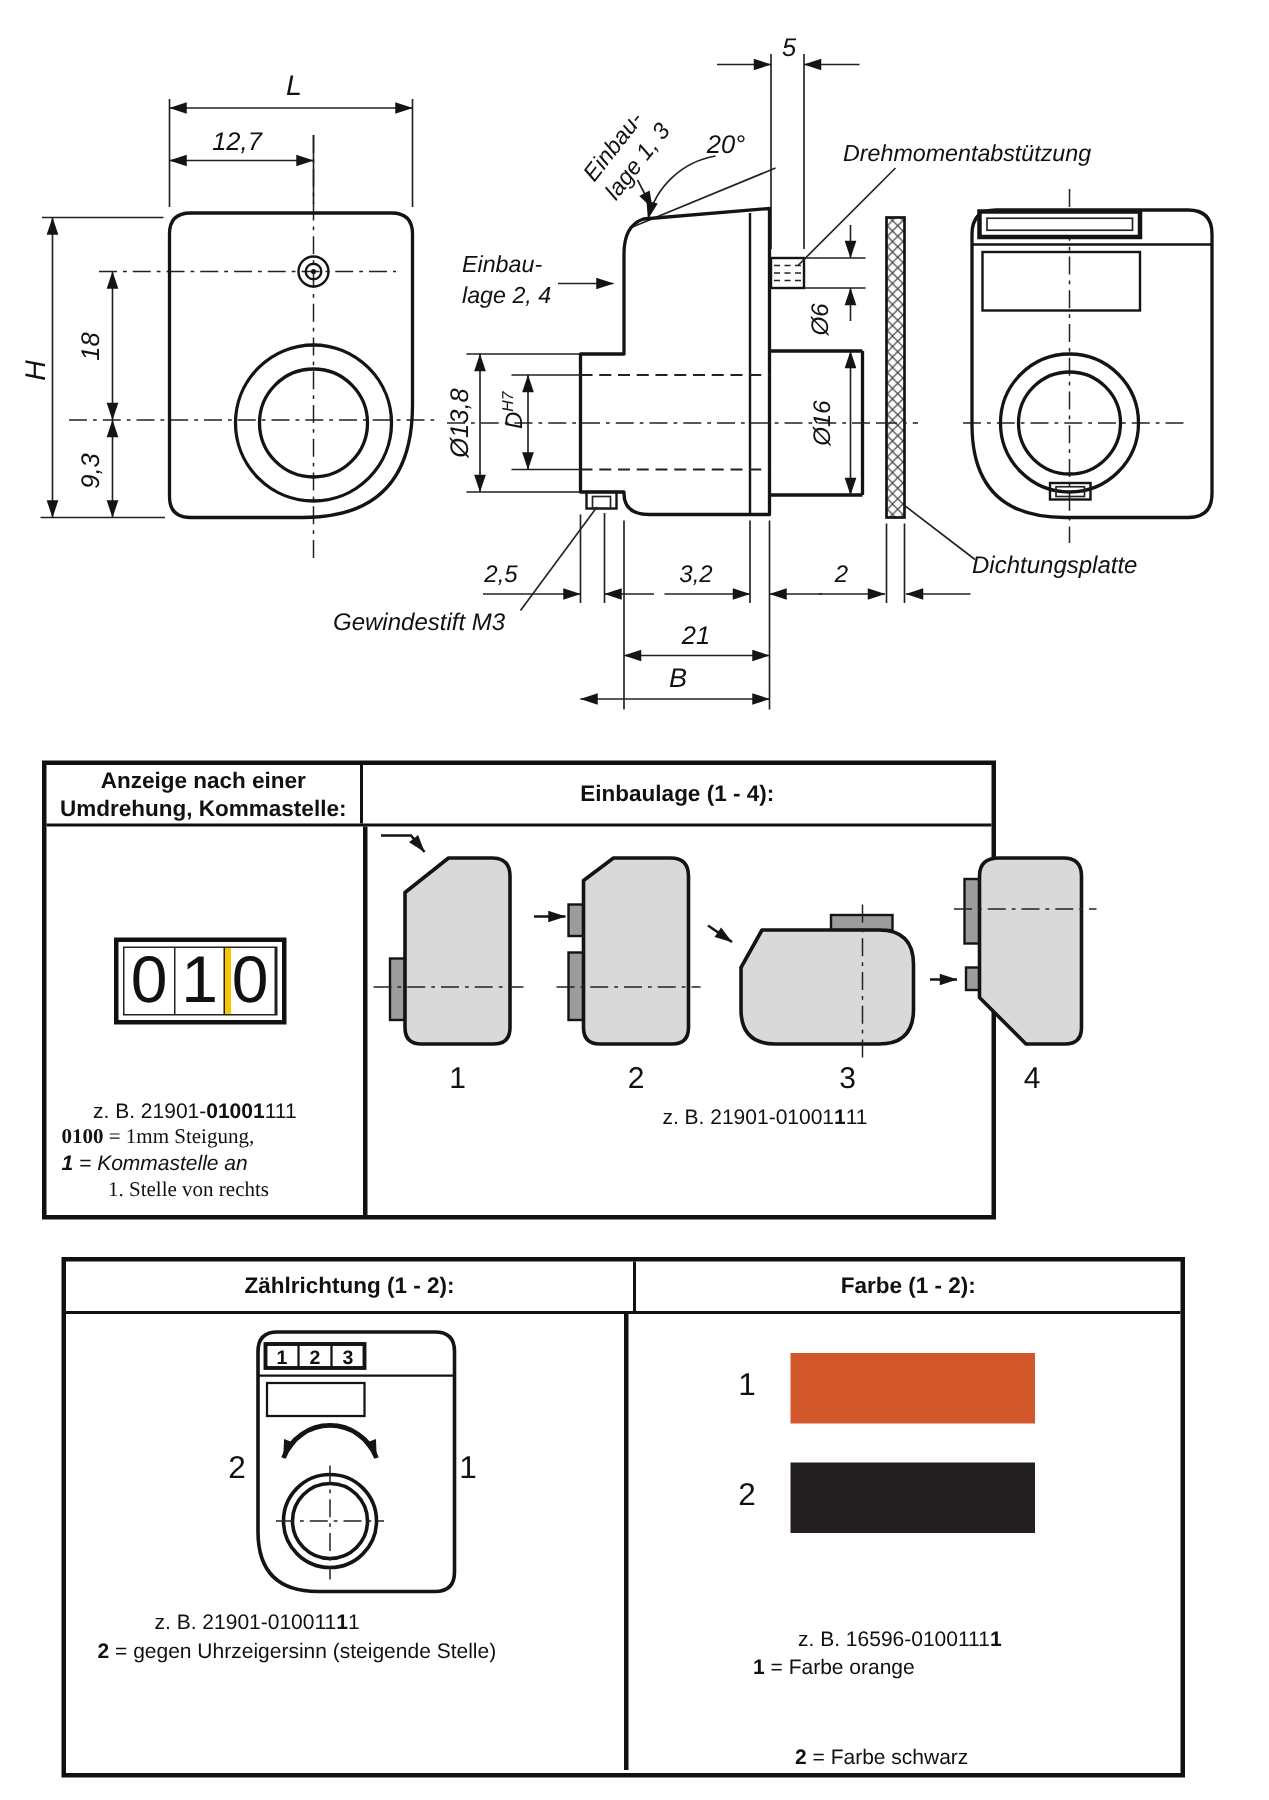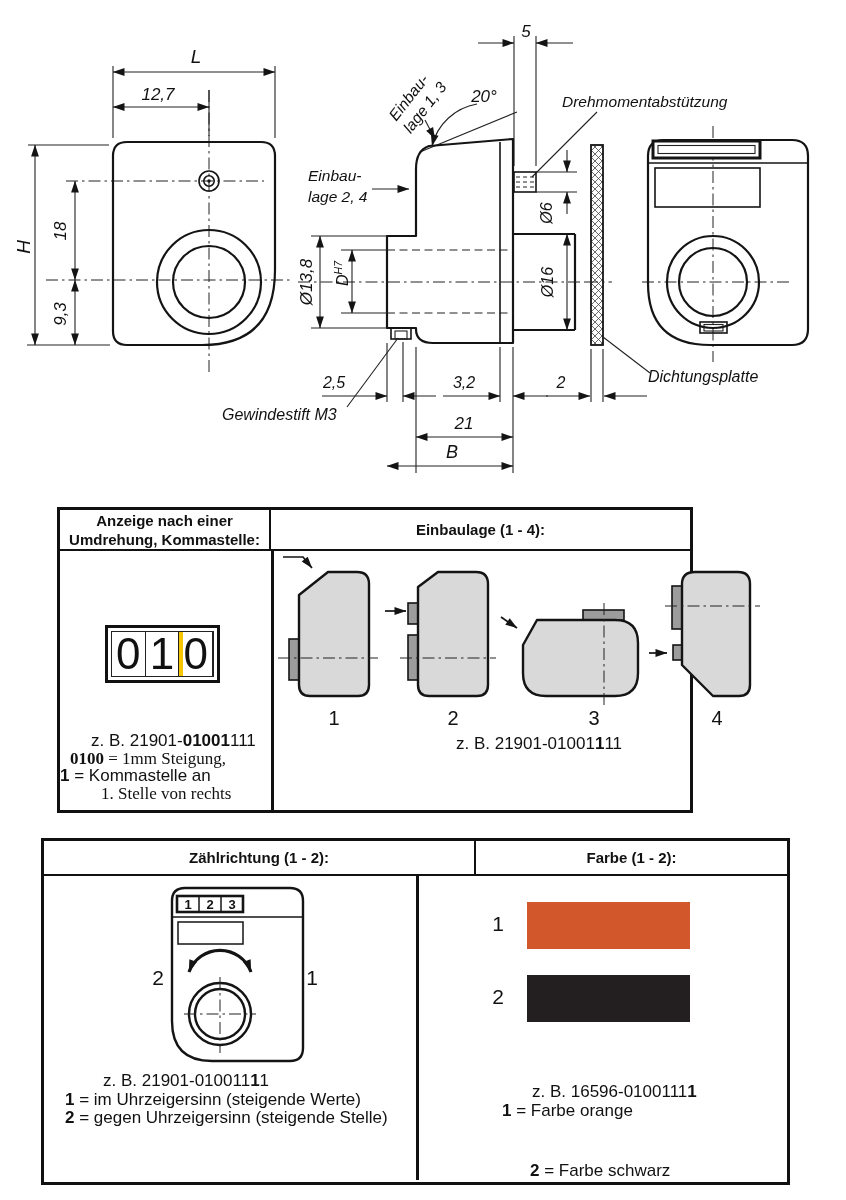--- a/index.html
+++ b/index.html
@@ -5,21 +5,21 @@
   html,body{margin:0;padding:0;background:#fff;}
   #page{position:relative;width:846px;height:1200px;background:#ffffff;overflow:hidden;
         font-family:"Liberation Sans",sans-serif;color:#111;}
   svg text{font-family:"Liberation Sans",sans-serif;}
   .dim{font-style:italic;fill:#111;}
   
   .tbl{position:absolute;border:3px solid #111;box-sizing:border-box;background:#fff;}
   .thead{display:flex;border-bottom:2.5px solid #111;box-sizing:border-box;}
   .hcell{font-weight:bold;font-size:15px;text-align:center;box-sizing:border-box;}
   .tbody{position:relative;}
-  .txt{font-size:17px;line-height:17.5px;}
+  .txt{font-size:14px;line-height:17.5px;}
   .txt b{font-weight:bold;}
   
   .counter{position:absolute;border:3px solid #111;box-sizing:border-box;padding:3px;background:#fff;}
   .counter-cells{position:relative;display:flex;height:100%;border:1.5px solid #222;box-sizing:border-box;}
   .counter-cell{flex:1;border-right:1.5px solid #222;display:flex;align-items:center;justify-content:center;
                 font-size:44px;line-height:1;color:#111;}
   .counter-cell:last-child{border-right:none;}
   .comma-marker{position:absolute;left:66%;top:0;bottom:0;width:4px;z-index:2;}
   
   .swatch{position:absolute;width:163px;height:47px;}
@@ -189,21 +189,21 @@
       <path class="ol2" d="M648,163 H808"></path>
       <rect class="ol2" x="655" y="168" width="105" height="39" fill="none"></rect>
       <circle class="ol" cx="713" cy="282" r="46" fill="#fff"></circle>
       <circle class="ol" cx="713" cy="282" r="34" fill="#fff"></circle>
       <rect class="ol2" x="700" y="322" width="27" height="11" fill="#fff"></rect>
       <rect class="thin" x="704" y="324.5" width="19" height="6.5" fill="none"></rect>
     </g>
   </svg>
 
   
-  <div class="tbl" style="left:57px;top:507px;width:636px;height:306px;">
+  <div class="tbl" style="left:28px;top:507px;width:636px;height:306px;">
     <div class="thead" style="height:41px;">
       <div class="hcell" style="width:211px;border-right:2.5px solid #111;padding-top:2px;line-height:18.5px;">
         <div>Anzeige nach einer</div>
         <div>Umdrehung, Kommastelle:</div>
       </div>
       <div class="hcell" style="flex:1;line-height:39px;">Einbaulage (1 - 4):</div>
     </div>
     <div class="tbody" style="height:259px;">
       <div style="position:absolute;left:211px;top:0;bottom:0;width:2.5px;background:#111;"></div>
 
@@ -212,21 +212,21 @@
           <div class="counter-cell">0</div>
           <div class="counter-cell">1</div>
           <div class="counter-cell">0</div>
           <div class="comma-marker" style="background-color: rgb(246, 199, 0);"></div>
         </div>
       </div>
 
       <div class="txt" style="position:absolute;left:0;top:181px;width:211px;">
         <div style="padding-left:31px;"><span>z. B. 21901-</span><b>01001</b><span>111</span></div>
         <div style="padding-left:10px;font-family:Liberation Serif, serif;"><b>0100</b><span> = 1mm Steigung,</span></div>
-        <div style=""><b>1</b><span> = Kommastelle an</span></div>
+        <div style="padding-left:10px;font-style:italic;"><b>1</b><span> = Kommastelle an</span></div>
         <div style="padding-left:41px;font-family:Liberation Serif, serif;"><span>1. Stelle von rechts</span></div>
       </div>
 
       <svg style="position:absolute;left:212px;top:0;" width="534" height="186" viewBox="256 553 534 186">
         <defs>
           <marker id="arrB" markerUnits="userSpaceOnUse" markerWidth="13" markerHeight="9" refX="12.3" refY="4.5" orient="auto-start-reverse">
             <path d="M0.8,0.6 L12.5,4.5 L0.8,8.4 Z" fill="#141414"></path>
           </marker>
         </defs>
         <style>
@@ -274,21 +274,21 @@
 
       <div class="txt" style="position:absolute;left:212px;top:184px;width:534px;text-align:center;line-height:18px;">
         <div><span>z. B. 21901-01001</span><b>1</b><span>11</span></div>
       </div>
     </div>
   </div>
 
   
   <div class="tbl" style="left:41px;top:838px;width:749px;height:347px;">
     <div class="thead" style="height:35px;">
-      <div class="hcell" style="width:432px;border-right:2.5px solid #111;line-height:34px;">Zählrichtung (1 - 2):</div>
+      <div class="hcell" style="width:380px;border-right:2.5px solid #111;line-height:34px;">Zählrichtung (1 - 2):</div>
       <div class="hcell" style="flex:1;line-height:34px;">Farbe (1 - 2):</div>
     </div>
     <div class="tbody" style="height:303.5px;">
       <div style="position:absolute;left:372px;top:0;bottom:0;width:2.5px;background:#111;"></div>
 
       <svg style="position:absolute;left:76px;top:2px;" width="220" height="195" viewBox="120 880 220 195">
         <defs>
           <marker id="arrC" markerUnits="userSpaceOnUse" markerWidth="14" markerHeight="10" refX="13" refY="5" orient="auto-start-reverse">
             <path d="M1,1 L13.5,5 L1,9 Z" fill="#141414"></path>
           </marker>
@@ -311,21 +311,20 @@
         <path d="M189,974 A33,33 0 0 1 251,974" fill="none" stroke="#141414" stroke-width="3.2" marker-start="url(#arrC)" marker-end="url(#arrC)"></path>
         <circle class="dv" cx="220" cy="1016" r="31" stroke-width="2.2"></circle>
         <circle class="dv" cx="220" cy="1016" r="25" stroke-width="2.2"></circle>
         <path class="cl3" d="M184,1016 H256 M220,979 V1055"></path>
         <text class="dnum" x="158" y="987">2</text>
         <text class="dnum" x="312" y="987">1</text>
       </svg>
 
       <div class="txt" style="position:absolute;left:0;top:196px;width:372px;line-height:18.5px;">
         <div style="padding-left:59px;"><span>z. B. 21901-010011</span><b>1</b><span>1</span></div>
-        <div style="padding-left:21px;"><b>1</b><span> = im Uhrzeigersinn (steigende Werte)</span></div>
         <div style="padding-left:21px;"><b>2</b><span> = gegen Uhrzeigersinn (steigende Stelle)</span></div>
       </div>
 
       <div class="swatch-label" style="left:434px;top:36px;">1</div>
       <div class="swatch" style="left: 483px; top: 26px; background-color: rgb(210, 88, 43);"></div>
       <div class="swatch-label" style="left:434px;top:109px;">2</div>
       <div class="swatch" style="left: 483px; top: 99px; background-color: rgb(35, 31, 32);"></div>
 
       <div class="txt" style="position:absolute;left:372px;top:207px;width:377px;line-height:18.5px;">
         <div style="padding-left:116px;"><span>z. B. 16596-0100111</span><b>1</b></div>

